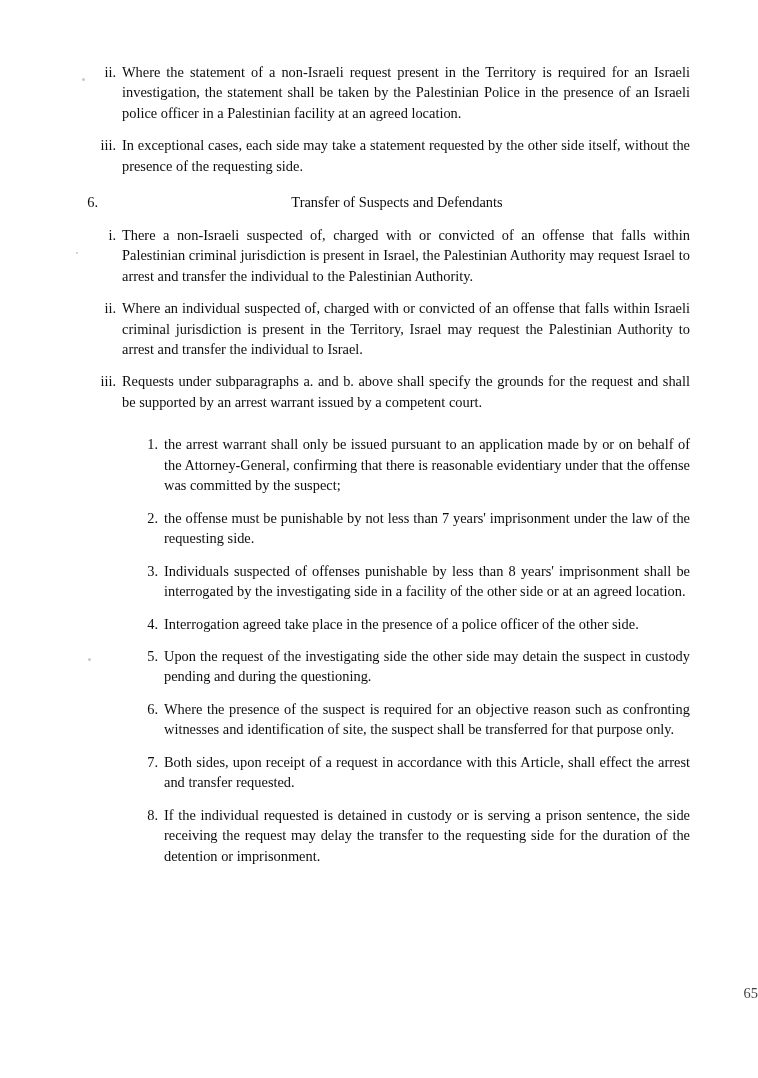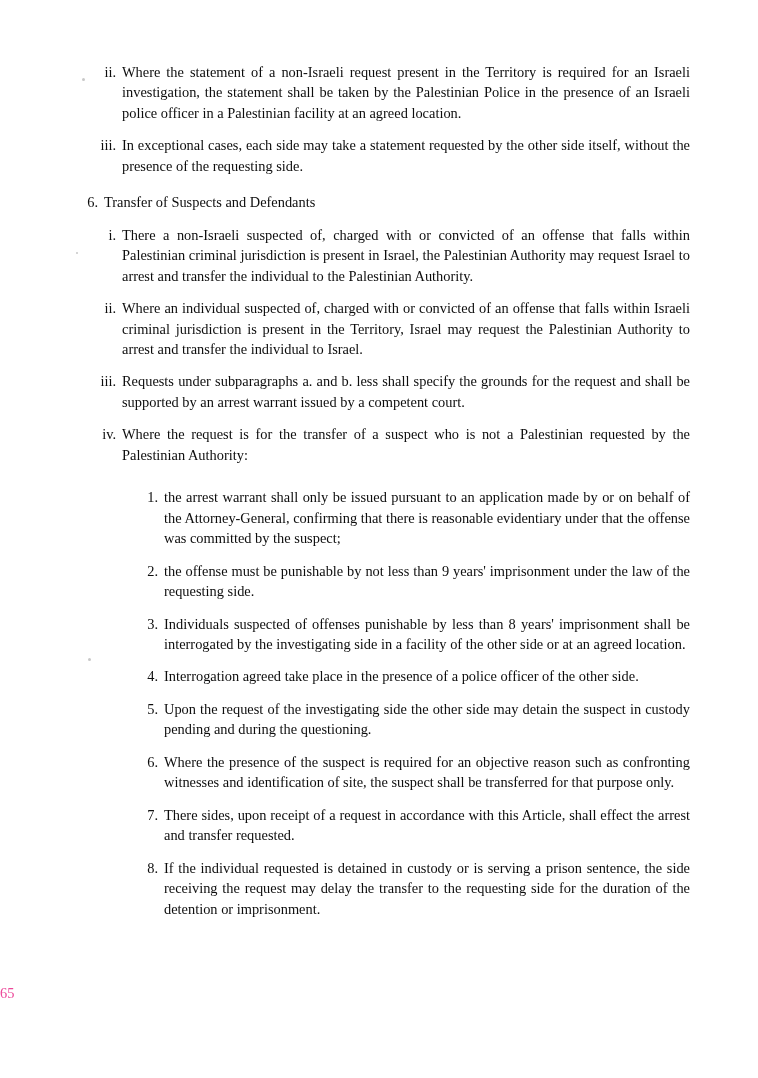--- a/index.html
+++ b/index.html
@@ -58,42 +58,42 @@
   }
   
   .lvl-section {
     margin-left: 0px;
     margin-bottom: 12px;
   }
   .lvl-section .marker {
     width: 28px;
   }
   .lvl-section .body-text {
-    text-align: left;
+    text-align: center;
   }
   
   .lvl-arabic {
     margin-left: 66px;
     margin-bottom: 12px;
   }
   .lvl-arabic .marker {
     width: 22px;
   }
   .spacer-sm { height: 4px; }
   .spacer-md { height: 10px; }
 
   .page-number {
     position: absolute;
     left: 0;
     right: 0;
     top: 985px;
-    text-align: left;
+    text-align: right;
     font-size: 14.4px;
     font-family: "Liberation Serif", "DejaVu Serif", serif;
-    color: #ec4899;
+    color: #404040;
   }
   
   .speck {
     position: absolute;
     background: #9a9a9a;
     border-radius: 50%;
     opacity: .55;
   }
 </style>
 </head>
@@ -129,38 +129,34 @@
       <span class="body-text">There  a  non-Israeli  suspected of, charged with or convicted of an offense that falls  within Palestinian criminal jurisdiction is present in Israel, the Palestinian Authority   may    request  Israel  to  arrest  and  transfer  the  individual  to  the Palestinian Authority.</span>
     </div>
 
     <div class="para lvl-roman">
       <span class="marker">ii.</span>
       <span class="body-text">Where  an individual suspected of, charged with or convicted of an offense that falls  within  Israeli  criminal  jurisdiction is present in the Territory, Israel may request the Palestinian Authority to arrest and transfer the individual to Israel.</span>
     </div>
 
     <div class="para lvl-roman">
       <span class="marker">iii.</span>
-      <span class="body-text">Requests  under subparagraphs a. and b. less shall specify the grounds for the request  and  shall  be  supported  by  an  arrest  warrant  issued  by a competent court.</span>
+      <span class="body-text">Requests  under subparagraphs a. and b. above shall specify the grounds for the request  and  shall  be  supported  by  an  arrest  warrant  issued  by a competent court.</span>
     </div>
 
-    <div class="para lvl-roman">
-      <span class="marker">iv.</span>
-      <span class="body-text">Where  the  request  is  for  the  transfer  of  a  suspect  who is not a Palestinian requested by the Palestinian Authority:</span>
-    </div>
 
     <div class="spacer-md"></div>
 
     <div class="para lvl-arabic">
       <span class="marker">1.</span>
       <span class="body-text">the  arrest  warrant shall only be issued pursuant to an application made by   or  on  behalf  of  the  Attorney-General,  confirming  that  there  is reasonable  evidentiary  under  that  the  offense  was  committed  by  the suspect;</span>
     </div>
 
     <div class="para lvl-arabic">
       <span class="marker">2.</span>
-      <span class="body-text">the  offense  must  be punishable by not less than 9 years' imprisonment under the law of the requesting side.</span>
+      <span class="body-text">the  offense  must  be punishable by not less than 7 years' imprisonment under the law of the requesting side.</span>
     </div>
 
     <div class="para lvl-arabic">
       <span class="marker">3.</span>
       <span class="body-text">Individuals   suspected  of  offenses  punishable  by  less  than  8  years' imprisonment shall be interrogated by the investigating side in a facility of the other side or at an agreed location.</span>
     </div>
 
     <div class="para lvl-arabic">
       <span class="marker">4.</span>
       <span class="body-text">Interrogation  agreed  take   place  in the presence of a police officer of the other side.</span>
@@ -171,21 +167,21 @@
       <span class="body-text">Upon  the request of the investigating side the other side may detain the suspect in custody pending and during the questioning.</span>
     </div>
 
     <div class="para lvl-arabic">
       <span class="marker">6.</span>
       <span class="body-text">Where  the  presence  of  the  suspect is required for an objective reason such  as  confronting  witnesses  and  identification  of  site, the suspect shall be transferred for that purpose only.</span>
     </div>
 
     <div class="para lvl-arabic">
       <span class="marker">7.</span>
-      <span class="body-text">There  sides,  upon  receipt  of  a request in accordance with this Article, shall effect the arrest and transfer requested.</span>
+      <span class="body-text">Both  sides,  upon  receipt  of  a request in accordance with this Article, shall effect the arrest and transfer requested.</span>
     </div>
 
     <div class="para lvl-arabic">
       <span class="marker">8.</span>
       <span class="body-text">If the  individual requested is detained in custody or is serving a prison sentence,  the  side  receiving  the   request  may delay the transfer to the requesting side for the duration of the detention or imprisonment.</span>
     </div>
 
   </div>
 
   <div class="page-number">65</div>

